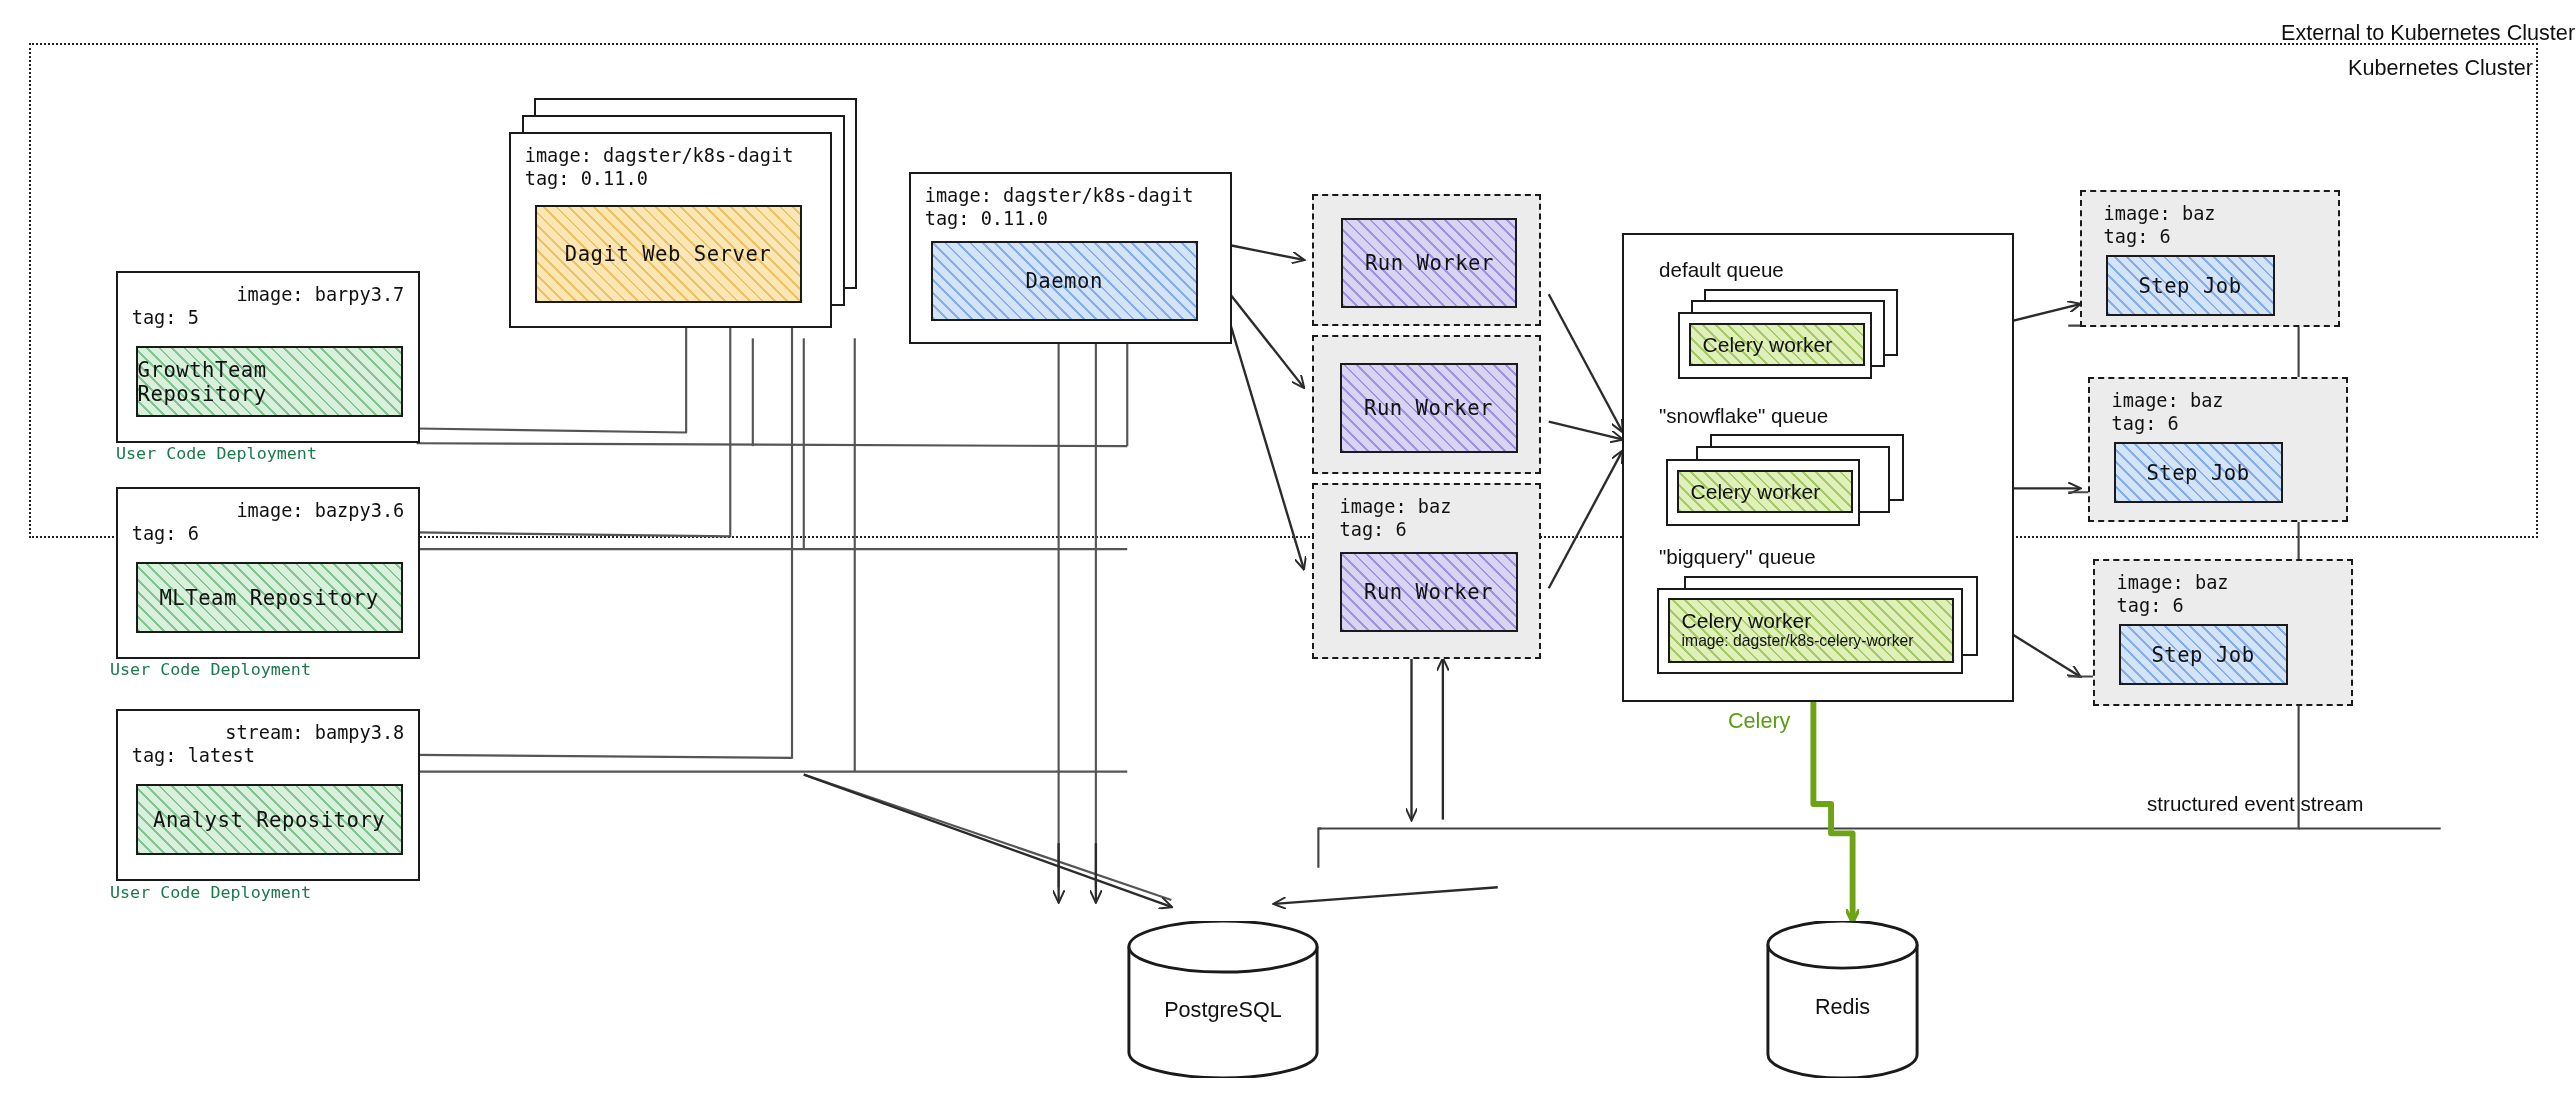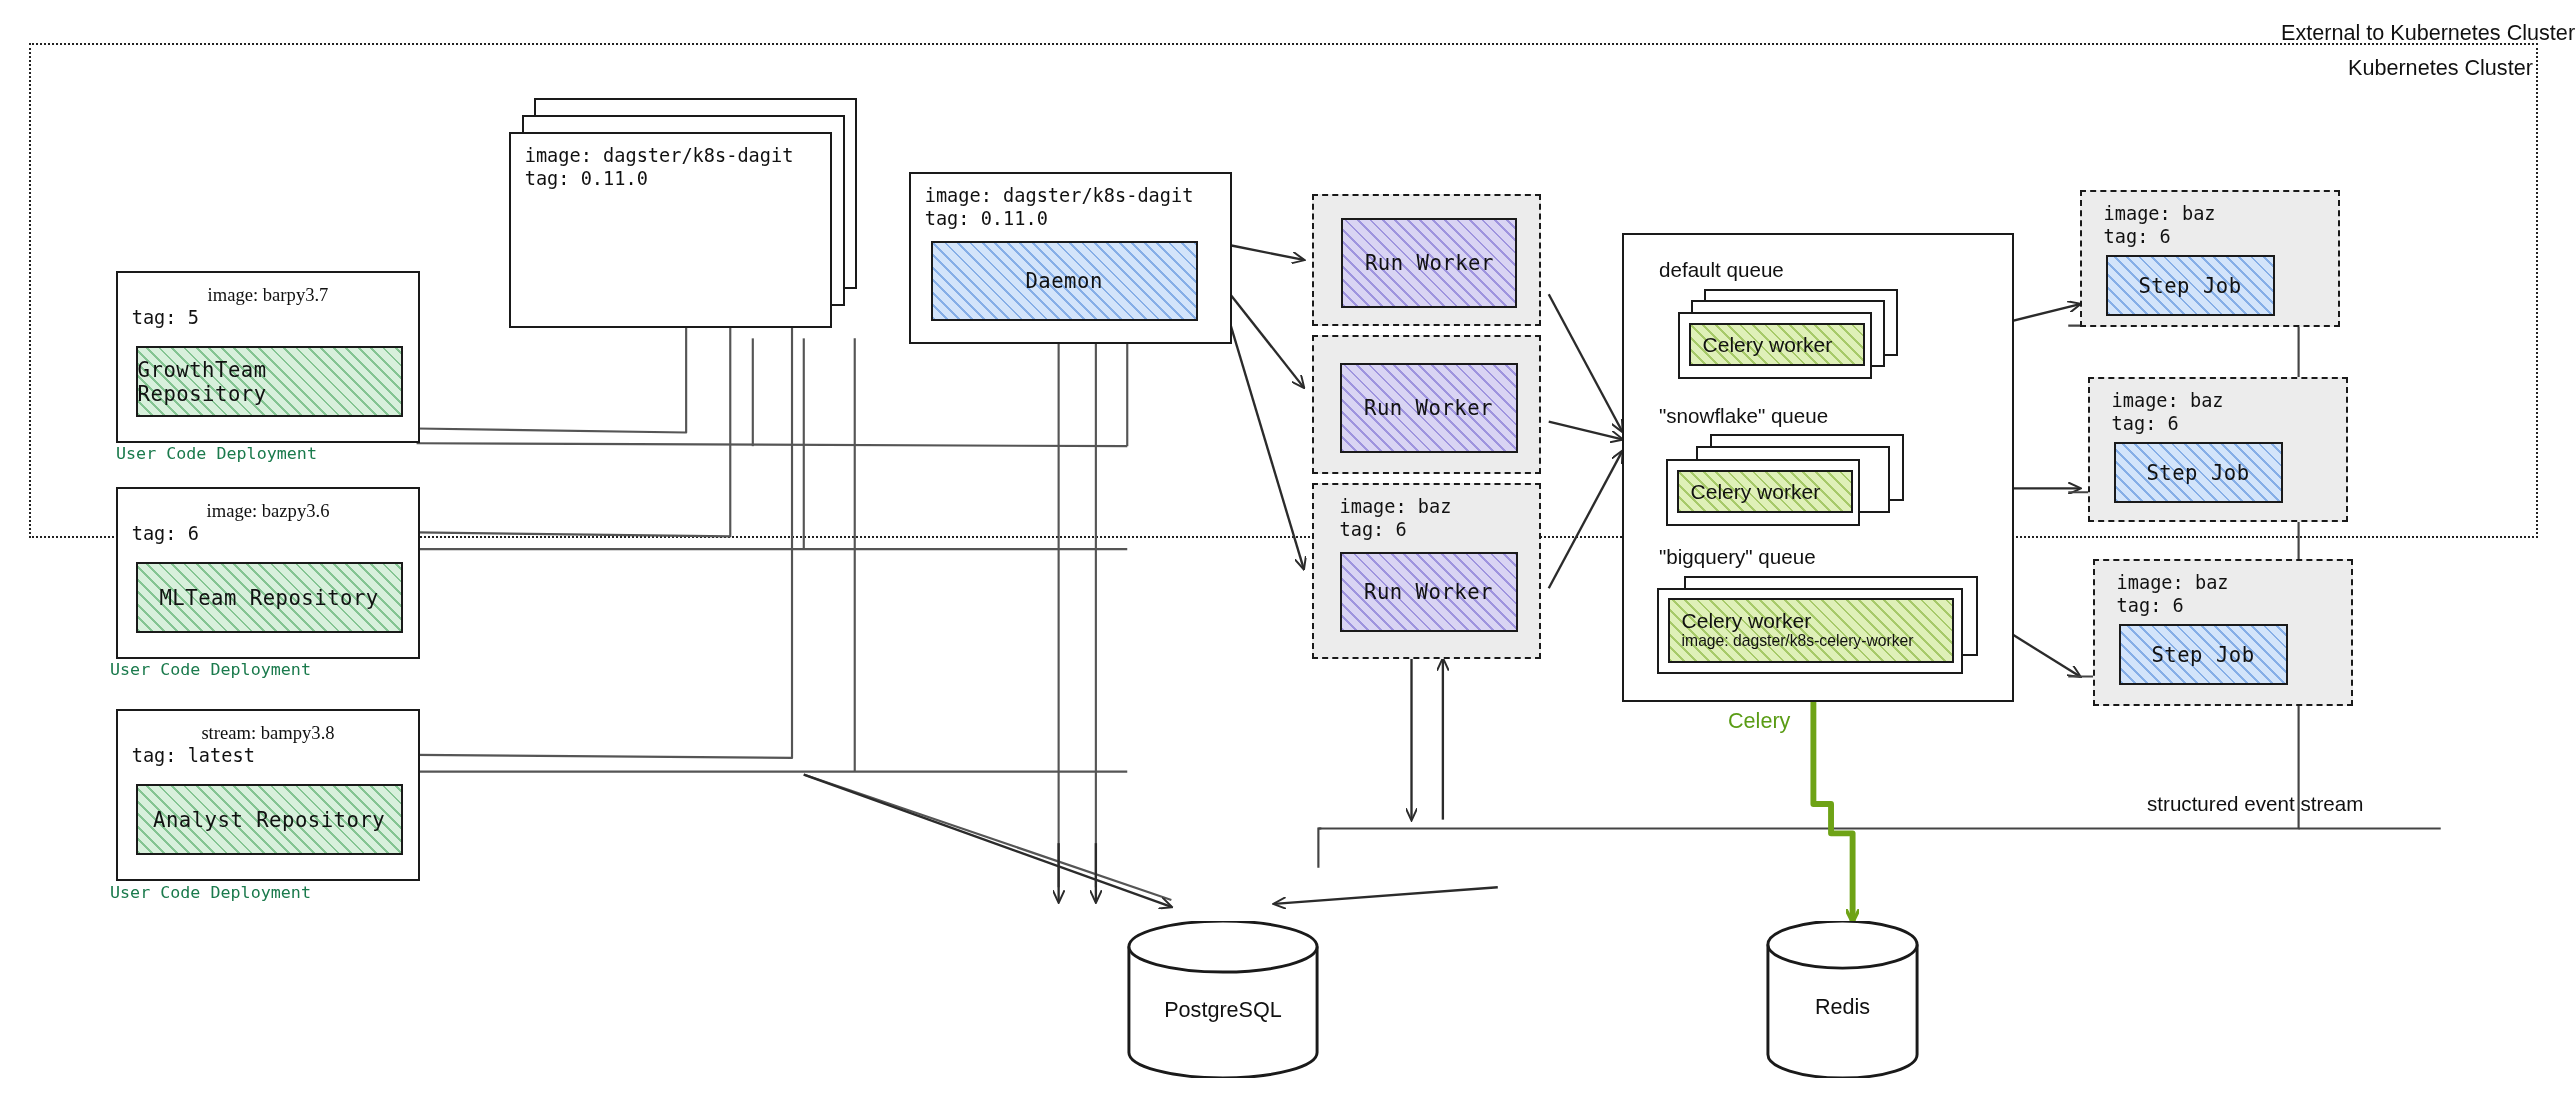--- a/index.html
+++ b/index.html
@@ -7,21 +7,21 @@
        font-family:"Liberation Sans", sans-serif;color:#111;}
 
   #canvas{position:absolute;left:0;top:0;width:2576px;height:1108px;}
   svg.lines{position:absolute;left:0;top:0;width:2576px;height:1108px;pointer-events:none;}
 
   
   .box{position:absolute;box-sizing:border-box;background:#fff;
        border:2px solid #1a1a1a;}
   .meta{font-family:"DejaVu Sans Mono","Liberation Mono",monospace;
         font-size:18.6px;line-height:1.25;color:#111;white-space:pre;}
-  .metarow{display:flex;justify-content:center;font-family:Liberation Serif, serif;}
+  .metarow{display:flex;justify-content:flex-end;}
   .inner{position:absolute;box-sizing:border-box;border:2px solid #1a1a1a;
          display:flex;align-items:center;justify-content:center;
          font-family:"DejaVu Sans Mono","Liberation Mono",monospace;
          font-size:20.6px;letter-spacing:0.5px;color:#111;}
 
   .hatch-green{background-color:#d8f0dc;
     background-image:repeating-linear-gradient(45deg,
       rgba(63,160,85,.55) 0 2px, rgba(255,255,255,0) 2px 8.8px);}
   .hatch-yellow{background-color:#fbe6b4;
     background-image:repeating-linear-gradient(45deg,
@@ -189,20 +189,23 @@
       <span>Analyst Repository</span>
     </div>
   </div>
   <div class="caption" style="left:110px;top:882px;">User Code Deployment</div>
 
   <div class="stackcard" style="left:534px;top:98px;width:323px;height:191px;"></div>
   <div class="stackcard" style="left:522px;top:115px;width:323px;height:191px;"></div>
   <div class="box" style="left:509px;top:132px;width:323px;height:196px;">
     <div class="meta" style="padding:9.8px 13.7px 0 13.7px;">image: dagster/k8s-dagit</div>
     <div class="meta" style="padding:0 13.7px;">tag: 0.11.0</div>
+    <div class="inner hatch-yellow" style="left:23.5px;top:71px;width:267px;height:98px;">
+      <span>Dagit Web Server</span>
+    </div>
   </div>
 
   <div class="box" style="left:909px;top:172px;width:323px;height:172px;">
     <div class="meta" style="padding:9.8px 13.7px 0 13.7px;">image: dagster/k8s-dagit</div>
     <div class="meta" style="padding:0 13.7px;">tag: 0.11.0</div>
     <div class="inner hatch-blue" style="left:19.6px;top:67px;width:267px;height:80px;">
       <span>Daemon</span>
     </div>
   </div>
 

